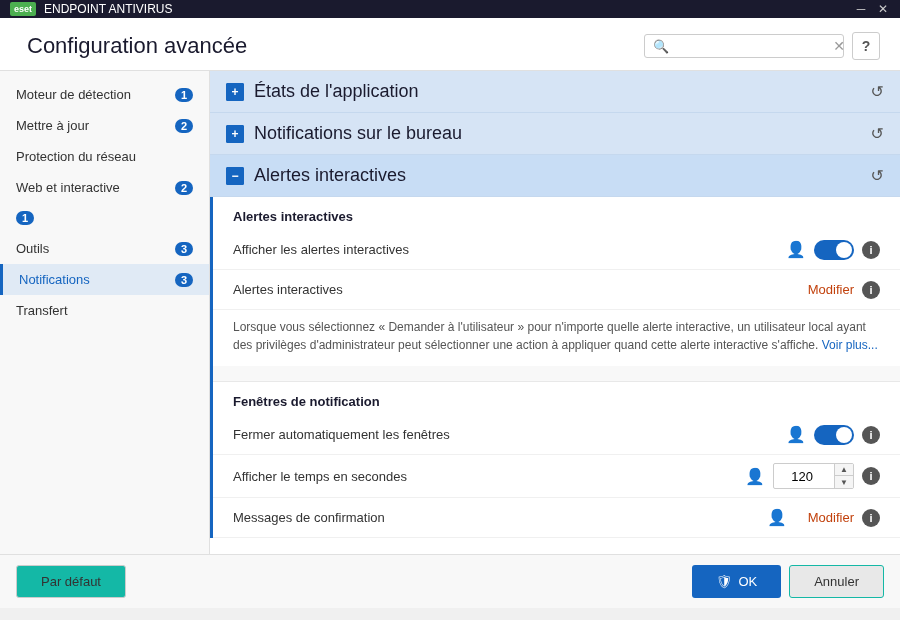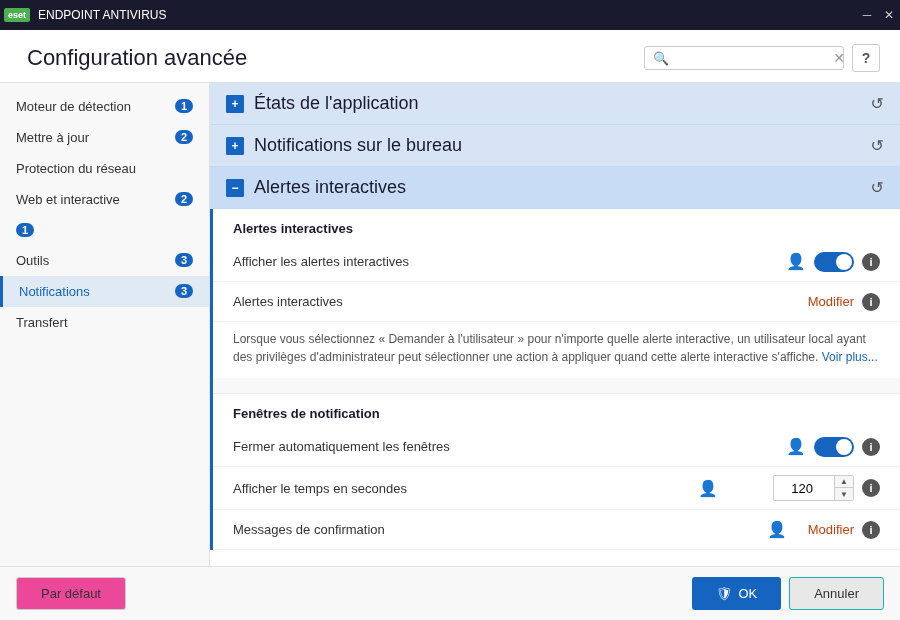--- a/index.html
+++ b/index.html
@@ -1,24 +1,24 @@
 <!DOCTYPE html>
 <html><head>
   <meta charset="utf-8">
   <style>
     * { box-sizing: border-box; margin: 0; padding: 0; }
     body { font-family: 'Segoe UI', Arial, sans-serif; font-size: 13px; background: #f0f0f0; width: 900px; height: 620px; overflow: hidden; }
 
     
     .titlebar {
       background: #1a1a2e;
-      height: 30px;
-      display: flex;
-      align-items: center;
-      padding: 0 4px;
+      height: 18px;
+      display: flex;
+      align-items: center;
+      padding: 0 10px;
       color: white;
       font-size: 12px;
       justify-content: space-between;
     }
     .titlebar-left { display: flex; align-items: center; gap: 8px; }
     .titlebar-logo {
       background: #4CAF50;
       color: white;
       font-size: 9px;
       font-weight: bold;
@@ -81,21 +81,21 @@
     
     .sidebar {
       width: 210px;
       background: #f8f8f8;
       border-right: 1px solid #e0e0e0;
       overflow-y: auto;
       padding: 8px 0;
     }
     .sidebar-item {
       display: flex;
-      align-items: flex-start;
+      align-items: center;
       padding: 8px 16px;
       cursor: pointer;
       color: #333;
       position: relative;
     }
     .sidebar-item.active {
       background: #e0eaf5;
       color: #1565c0;
       border-left: 3px solid #1565c0;
     }
@@ -206,21 +206,20 @@
 
     
     .section-divider { height: 16px; background: #f8f8f8; border-bottom: 1px solid #e8e8e8; }
 
     
     .number-input {
       display: flex;
       align-items: center;
       border: 1px solid #ccc;
       border-radius: 2px;
-      margin-left: 47px;
     }
     .number-input input {
       width: 60px;
       border: none;
       outline: none;
       padding: 3px 6px;
       font-size: 13px;
       text-align: right;
     }
     .number-spinners {
@@ -249,21 +248,21 @@
       background: #f8f8f8;
     }
     .btn {
       padding: 8px 24px;
       border: none;
       border-radius: 3px;
       cursor: pointer;
       font-size: 13px;
     }
     .btn-default {
-      background: #ec4899;
+      background: #14b8a6;
       border: 1px solid #ccc;
       color: #333;
     }
     .btn-ok {
       background: #1565c0;
       color: white;
       display: flex;
       align-items: center;
       gap: 6px;
     }

